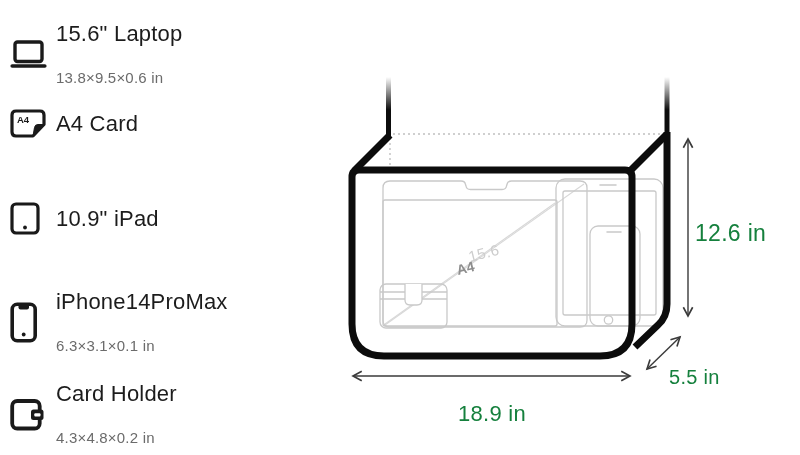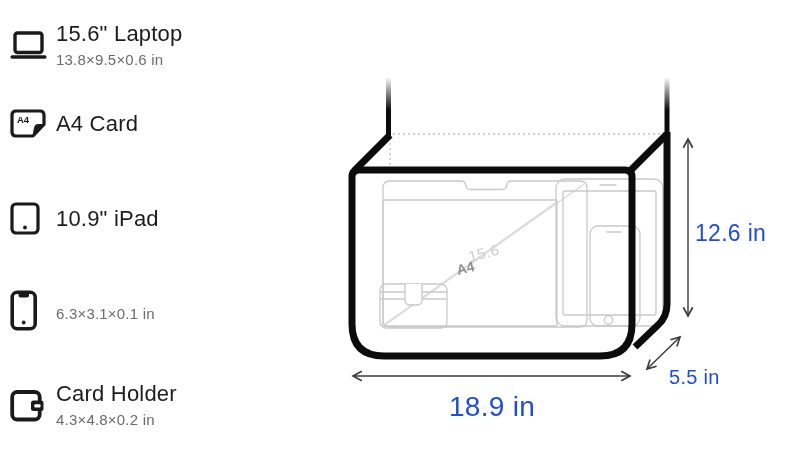--- a/index.html
+++ b/index.html
@@ -4,25 +4,25 @@
 <style>
   html,body{margin:0;padding:0;background:#fff;}
   #stage{
     position:relative;width:800px;height:455px;background:#fff;overflow:hidden;
     font-family:"Liberation Sans",sans-serif;
   }
   
   .item{position:absolute;left:10px;display:flex;align-items:center;}
   .item-icon{width:46px;display:flex;justify-content:flex-start;align-items:center;flex:0 0 46px;}
   .item-title{font-size:22px;color:#1c1c1c;letter-spacing:.2px;line-height:1.05;}
-  .item-dims{font-size:15px;color:#6b6b6b;margin-top:6px;letter-spacing:.2px;}
+  .item-dims{font-size:15px;color:#6b6b6b;margin-top:24px;letter-spacing:.2px;}
   
   #bag-svg{position:absolute;left:0;top:0;}
-  .dim-label{position:absolute;color:#1d4ed8;letter-spacing:.3px;}
-  #label-width{left:440px;top:391px;width:104px;text-align:center;font-size:28px;}
+  .dim-label{position:absolute;color:#15803d;letter-spacing:.3px;}
+  #label-width{left:440px;top:401px;width:104px;text-align:center;font-size:22px;}
   #label-depth{left:669px;top:366px;font-size:20px;}
   #label-height{left:695px;top:220px;font-size:23px;}
 </style>
 </head>
 <body>
 
 <div id="stage">
 
   <div class="item" style="top:22px;">
     <div class="item-icon">
@@ -64,20 +64,21 @@
 
   <div class="item" style="top:290px;">
     <div class="item-icon">
       <svg width="28" height="41" viewBox="0 0 28 41">
         <rect x="2.2" y="2.2" width="23" height="36.5" rx="5" fill="none" stroke="#1a1a1a" stroke-width="3.6"></rect>
         <path d="M8.5,3 H19 V5.5 Q19,7.5 17,7.5 H10.5 Q8.5,7.5 8.5,5.5 Z" fill="#1a1a1a"></path>
         <circle cx="13.7" cy="32.5" r="1.9" fill="#1a1a1a"></circle>
       </svg>
     </div>
     <div class="item-text">
+      <div class="item-title">iPhone14ProMax</div>
       <div class="item-dims">6.3×3.1×0.1 in</div>
     </div>
   </div>
 
   <div class="item" style="top:382px;">
     <div class="item-icon">
       <svg width="36" height="34" viewBox="0 0 36 34">
         <rect x="2.2" y="4" width="27.5" height="27.5" rx="5" fill="none" stroke="#1a1a1a" stroke-width="3.8"></rect>
         <rect x="21" y="12.5" width="12.5" height="10.5" rx="2.5" fill="#1a1a1a"></rect>
         <rect x="24.3" y="16.2" width="6.2" height="3.2" rx="1" fill="#ffffff"></rect>

